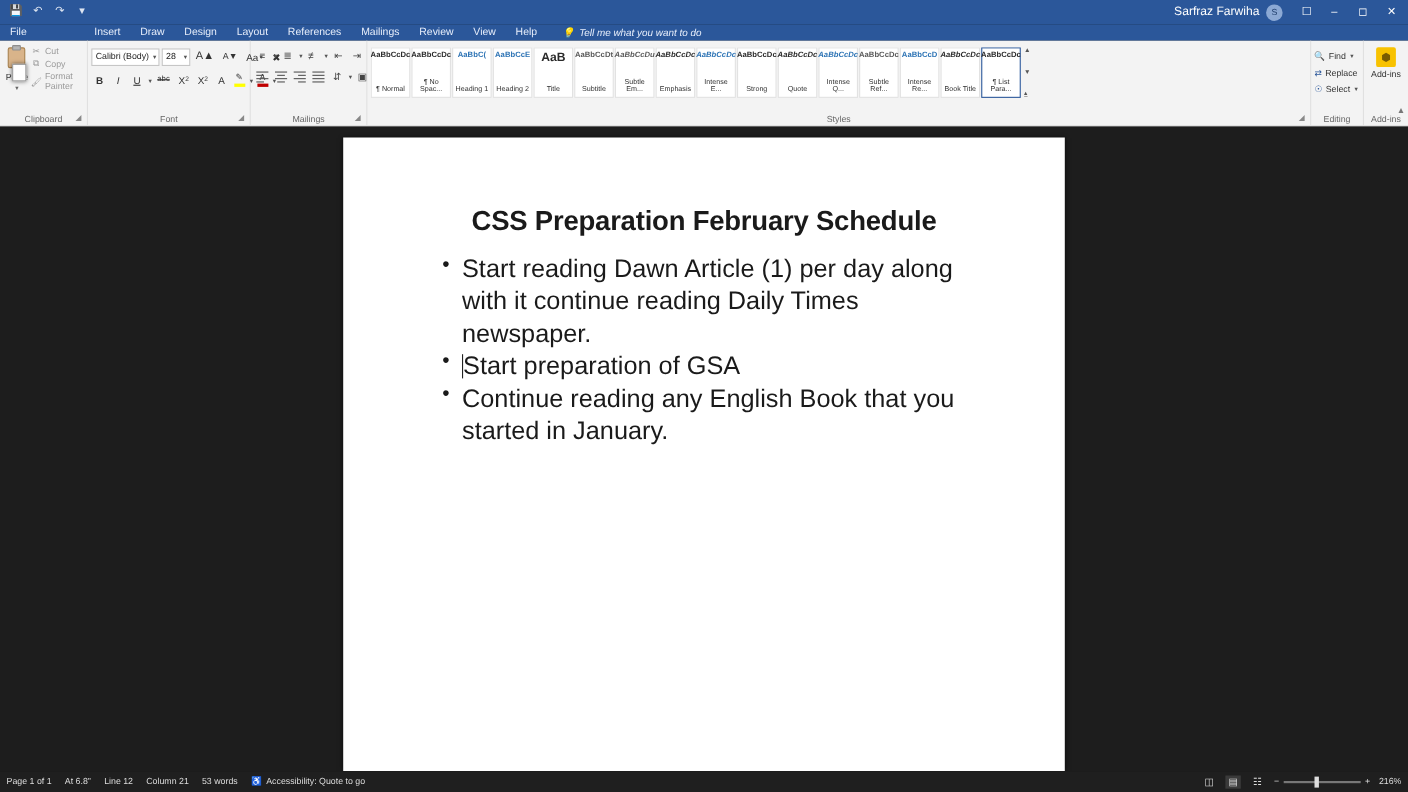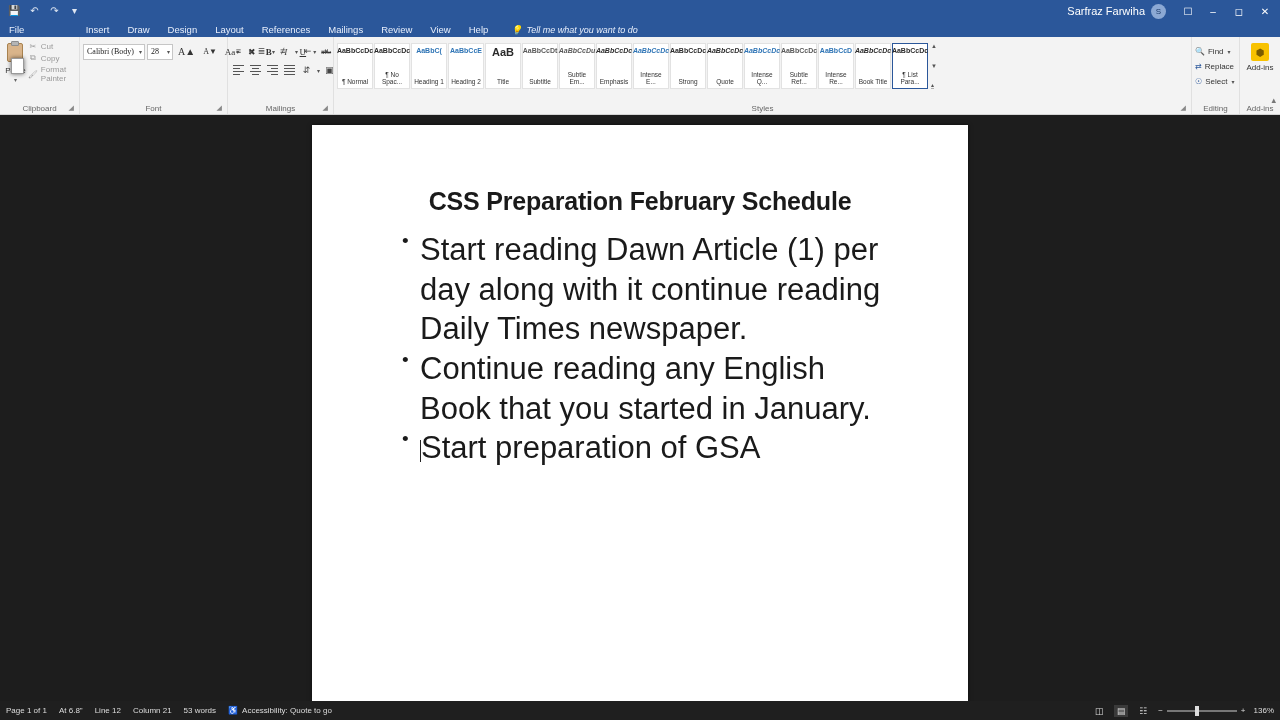--- a/index.html
+++ b/index.html
@@ -212,21 +212,21 @@
     margin: 0 0 14px 0;
     font-family: "Liberation Sans", sans-serif;
     font-size: 25px; font-weight: bold; color: #1a1a1a;
     text-align: center; letter-spacing: -0.2px;
   }
   ul.bullets {
     margin: 0; padding-left: 18px; list-style: none;
   }
   ul.bullets li {
     position: relative;
-    font-size: 31px; line-height: 1.28; color: #1a1a1a;
+    font-size: 23px; line-height: 1.28; color: #1a1a1a;
     margin-bottom: 0px; padding-left: 16px;
   }
   ul.bullets li::before {
     content: "\2022";
     position: absolute; left: -2px; top: -1px;
     font-size: 19px; color: #1a1a1a;
   }
   .caret-ins {
     display: inline-block; width: 1px; height: 22px;
     background: #222; vertical-align: -4px;
@@ -320,21 +320,21 @@
           </div>
         </div>
       </div>
       <div class="grp-label">
         <span>Clipboard</span>
         <span class="dlg">◢</span>
       </div>
     </div>
 
     <div class="group fontgrp">
-      <div class="grp-body" style="flex-direction:row; gap:2px; padding-top:3px;font-family:Liberation Serif, serif;">
+      <div class="grp-body" style="flex-direction:column; gap:2px; padding-top:3px;">
         <div class="row">
           <div class="combo" style="width:62px;">
             <span>Calibri (Body)</span>
             <span class="caret">▾</span>
           </div>
           <div class="combo" style="width:26px;text-align:center;">
             <span>28</span>
             <span class="caret">▾</span>
           </div>
           <div class="fbtn" style="font-size:10px;">A▲</div>
@@ -544,24 +544,24 @@
 
     <div class="ribbon-collapse">▴</div>
   </div>
 
   <div class="docarea">
     <div class="page">
       <div class="page-inner">
         <h1 class="doc-title">CSS Preparation February Schedule</h1>
         <ul class="bullets">
           <li>Start reading Dawn Article (1) per day along with it continue reading Daily Times newspaper.</li>
-          <li>Continue reading any English Book that you started in January.</li>
           <li>
             <span class="caret-ins"></span><span>Start preparation of GSA</span>
           </li>
+          <li>Continue reading any English Book that you started in January.</li>
         </ul>
       </div>
     </div>
   </div>
 
   <div class="status">
     <span>Page 1 of 1</span>
     <span>At 6.8"</span>
     <span>Line 12</span>
     <span>Column 21</span>
@@ -574,16 +574,16 @@
       <span class="viewbtn">◫</span>
       <span class="viewbtn active">▤</span>
       <span class="viewbtn">☷</span>
       <span class="zoomslider">
         <span>−</span>
         <span class="track">
             <span class="thumb"></span>
           </span>
         <span>+</span>
       </span>
-      <span>136%</span>
+      <span>216%</span>
     </span>
   </div>
 </div>
 
 </body></html>

